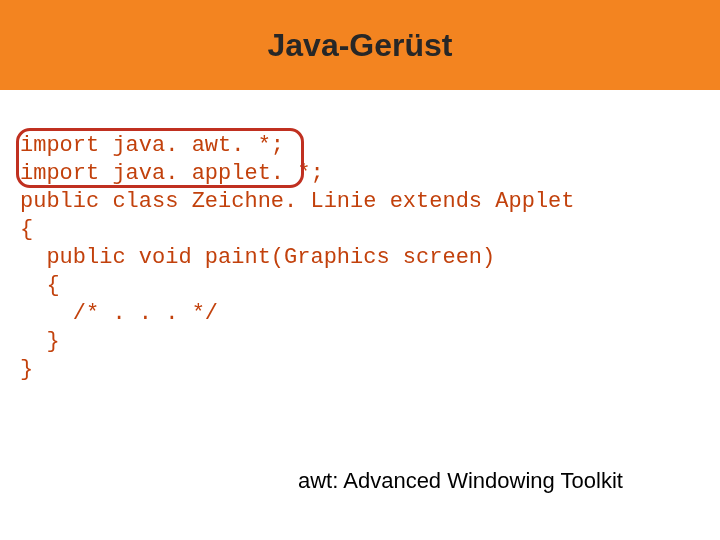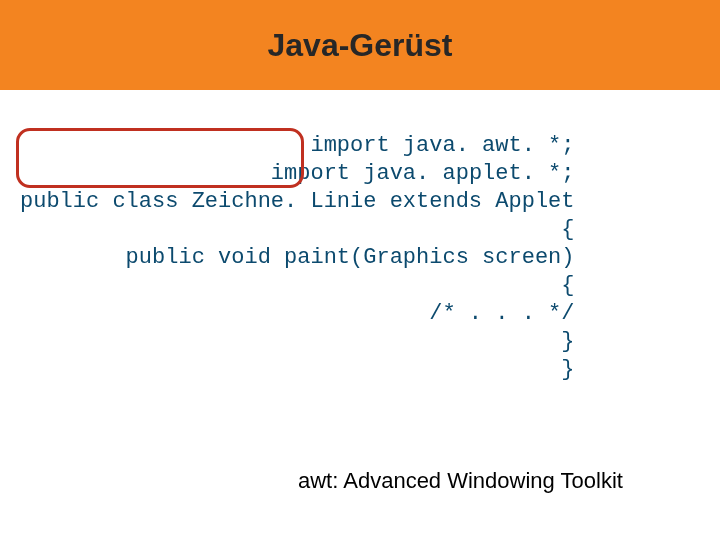--- a/index.html
+++ b/index.html
@@ -9,21 +9,20 @@
     height: 540px;
     background: #ffffff;
     overflow: hidden;
     font-family: Verdana, Geneva, sans-serif;
   }
   .slide {
     position: relative;
     width: 720px;
     height: 515px;
     background: #ffffff;
-    text-align: right;
   }
   .title-bar {
     position: absolute;
     left: 0;
     top: 0;
     width: 720px;
     height: 90px;
     background: #f38420;
     display: flex;
     align-items: center;
@@ -35,21 +34,21 @@
     font-size: 32px;
     font-family: Verdana, Geneva, sans-serif;
   }
   .code-area {
     position: absolute;
     left: 20px;
     top: 132px;
     font-family: "Courier New", Courier, monospace;
     font-size: 22px;
     line-height: 28px;
-    color: #0c4a6e;
+    color: #c2410c;
     white-space: pre;
   }
   .highlight-shape {
     position: absolute;
     left: 16px;
     top: 128px;
     width: 288px;
     height: 60px;
     border: 3px solid #c03020;
     border-radius: 14px;

